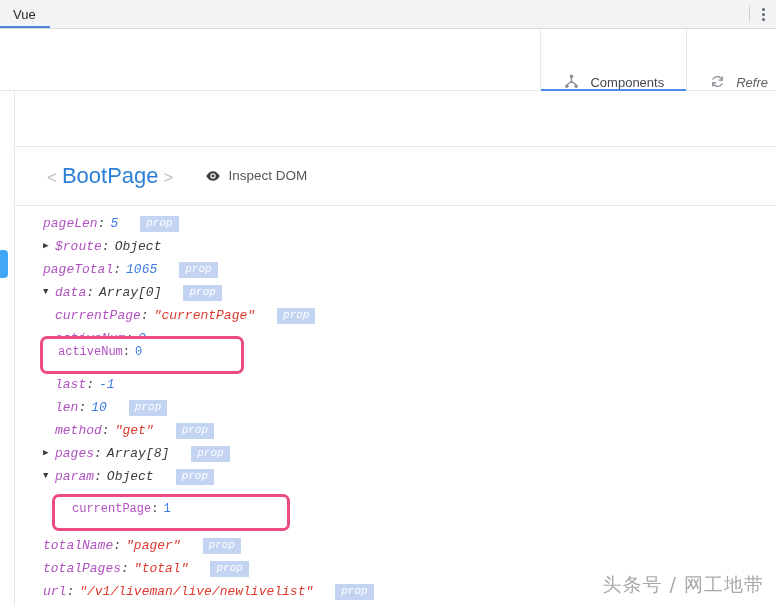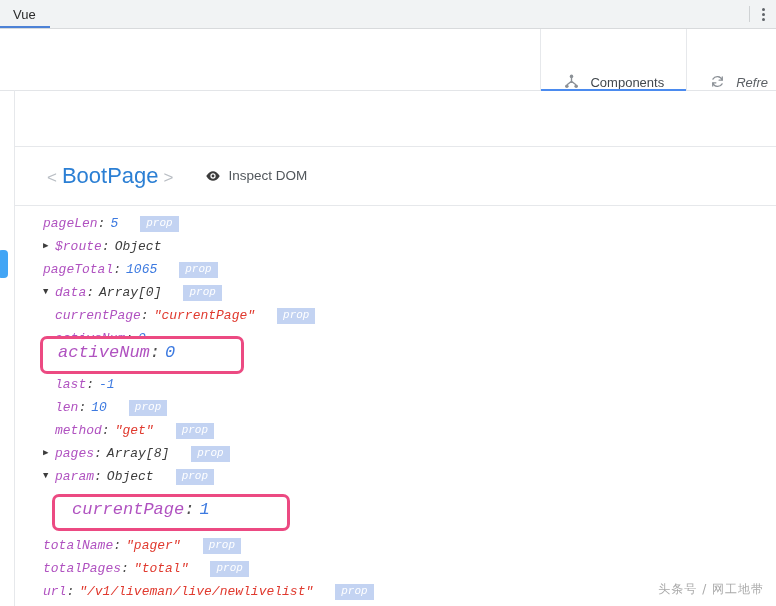--- a/index.html
+++ b/index.html
@@ -197,34 +197,33 @@
     border: 3px solid #ec4a82;
     border-radius: 7px;
     background: rgba(255,255,255,0.0);
     pointer-events: none;
   }
   .annot.a1 { left: 40px; top: 336px; width: 198px; height: 32px; background:#fff; }
   .annot.a2 { left: 52px; top: 494px; width: 232px; height: 31px; background:#fff; }
   .annot-label {
     position: absolute;
     font-family: "Liberation Mono", monospace;
-    font-size: 17px;
+    font-size: 12px;
     line-height: 23px;
     white-space: nowrap;
-    font-style: italic;
   }
   .annot-label.l1 { left: 58px; top: 341px; }
   .annot-label.l2 { left: 72px; top: 498px; }
 
   
   .watermark {
     position: absolute;
     right: 12px; bottom: 8px;
     font-family: "DejaVu Sans", sans-serif;
-    font-size: 12px;
+    font-size: 19px;
     color: #9a9a9a;
     letter-spacing: 1px;
     opacity: 0.85;
   }
 </style>
 </head>
 <body>
 
 <div class="devtools-tabstrip">
   <div class="dt-tab active">

